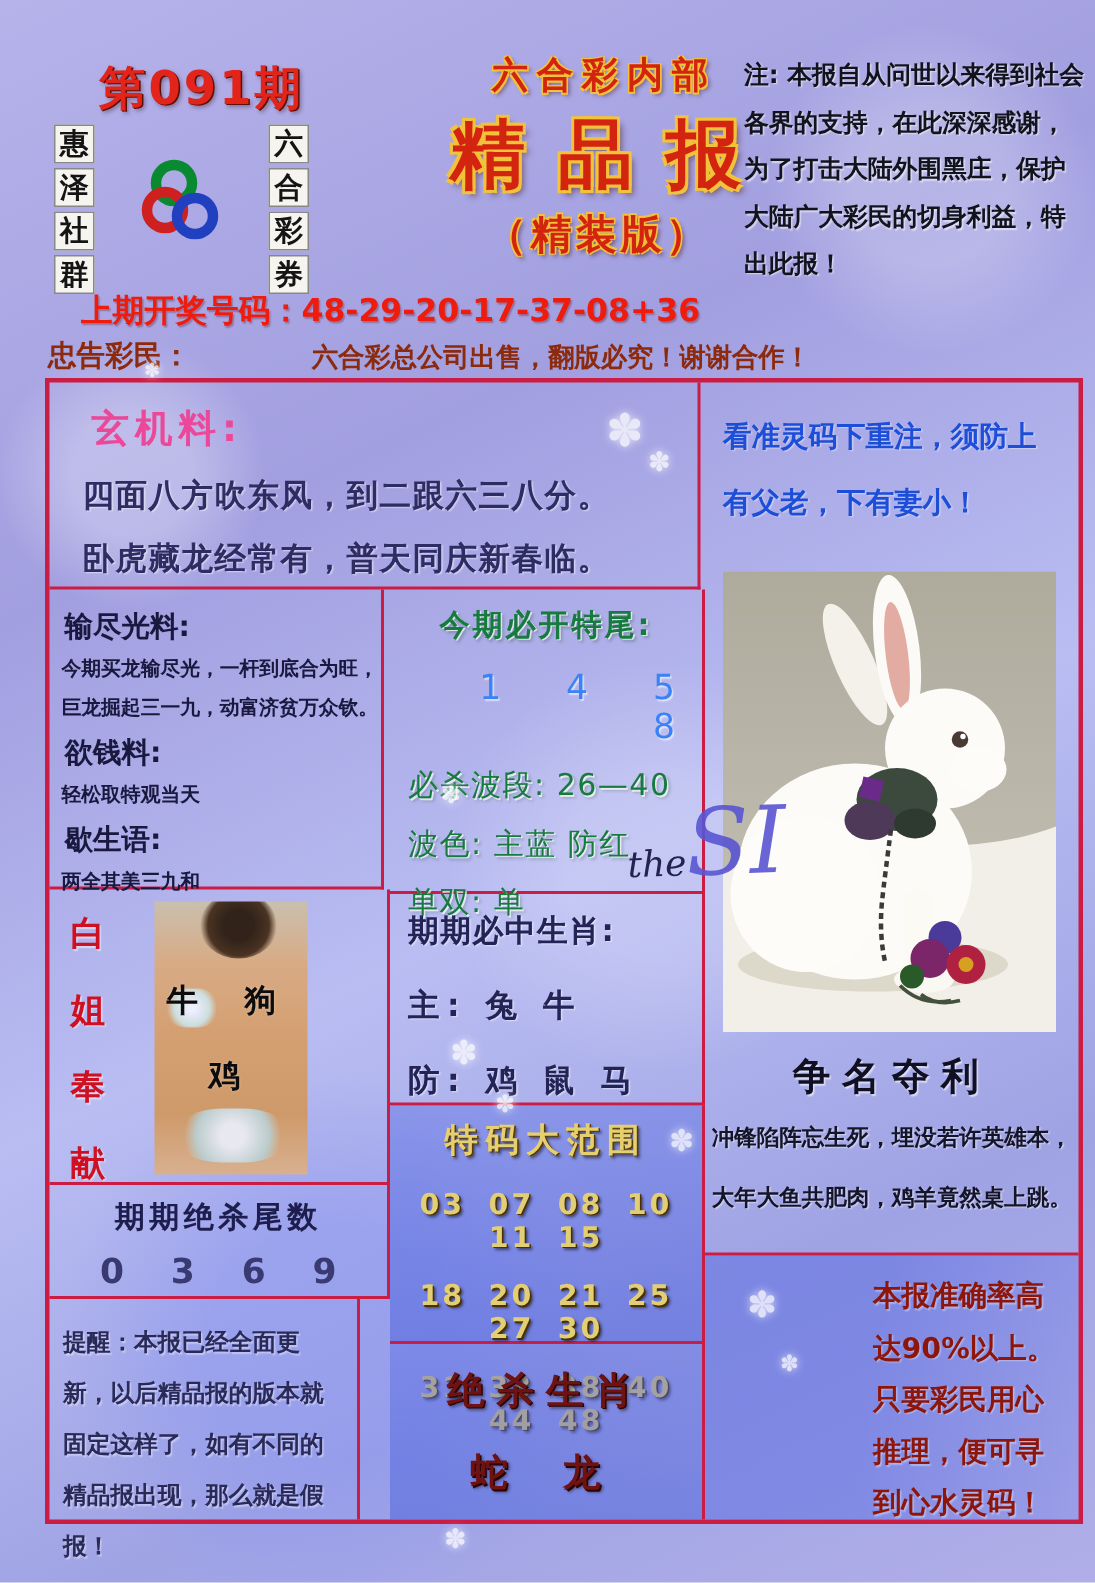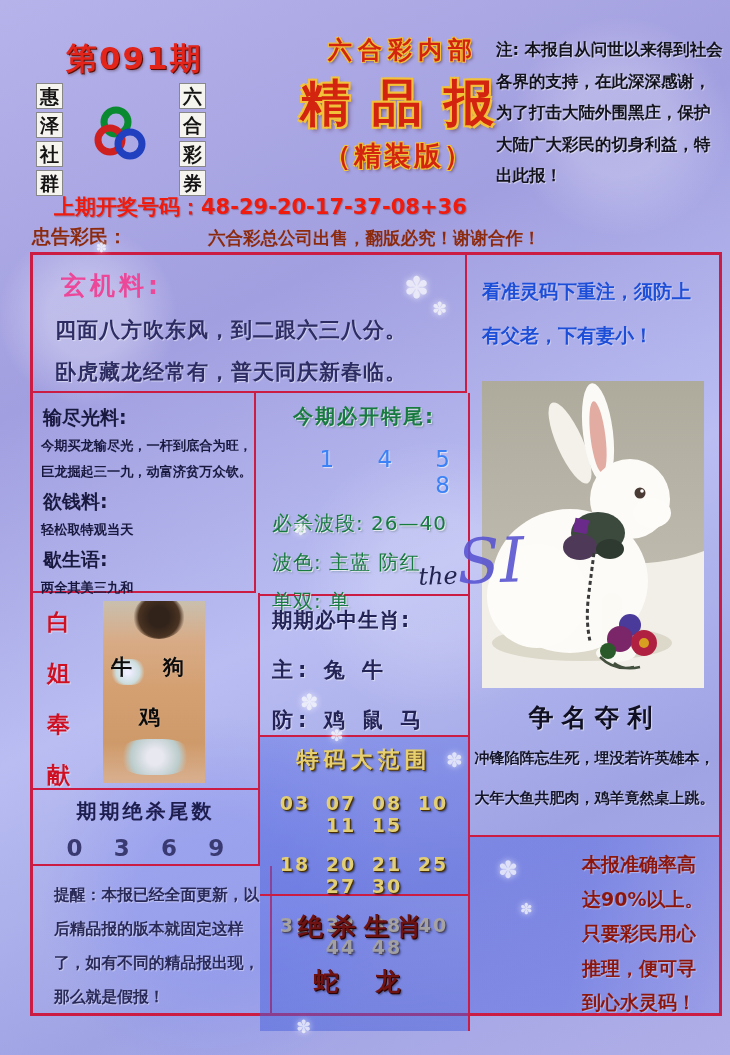--- a/index.html
+++ b/index.html
@@ -192,21 +192,21 @@
   <div class="cell b-r b-b" style="left:0;top:535px;width:227px;height:76px;">
     <div class="weishu-title">期期绝杀尾数</div>
     <div class="weishu-nums">
       <span>0</span>
       <span>3</span>
       <span>6</span>
       <span>9</span>
     </div>
   </div>
 
-  <div class="cell b-r tixing" style="left:12px;top:611px;width:227px;height:147px;">
+  <div class="cell b-r tixing" style="left:0;top:611px;width:207px;height:147px;">
     <span>提醒：本报已经全面更新，以后精品报的版本就固定这样了，如有不同的精品报出现，那么就是假报！</span>
   </div>
 
   <div class="cell b-r b-b tewei" style="left:227px;top:138px;width:210px;height:203px;">
     <div class="t green">今期必开特尾:</div>
     <div class="nums">1 4 5 8</div>
     <div class="ln green">必杀波段: 26—40</div>
     <div class="ln green">波色: 主蓝 防红</div>
     <div class="ln green">单双: 单</div>
   </div>
@@ -217,21 +217,21 @@
     <div class="ln">防: 鸡 鼠 马</div>
   </div>
 
   <div class="cell b-r b-b dafanwei" style="left:227px;top:482px;width:210px;height:159px;">
     <div class="t">特码大范围</div>
     <div class="row">03 07 08 10 11 15</div>
     <div class="row">18 20 21 25 27 30</div>
     <div class="row">31 33 38 40 44 48</div>
   </div>
 
-  <div class="cell b-r jssx" style="left:227px;top:641px;width:210px;height:135px;">
+  <div class="cell b-r jssx" style="left:227px;top:641px;width:210px;height:117px;">
     <div class="t">绝杀生肖</div>
     <div class="v">蛇 龙</div>
   </div>
 
   <div class="cell" style="left:437px;top:0;width:249px;height:758px;">
     <div class="lingma">看准灵码下重注，须防上有父老，下有妻小！</div>
 
     <svg class="abs" style="left:12px;top:126px;" width="222" height="307" viewBox="0 0 222 307">
       <defs>
         <linearGradient id="pbg" x1="0" y1="0" x2="0" y2="1">

